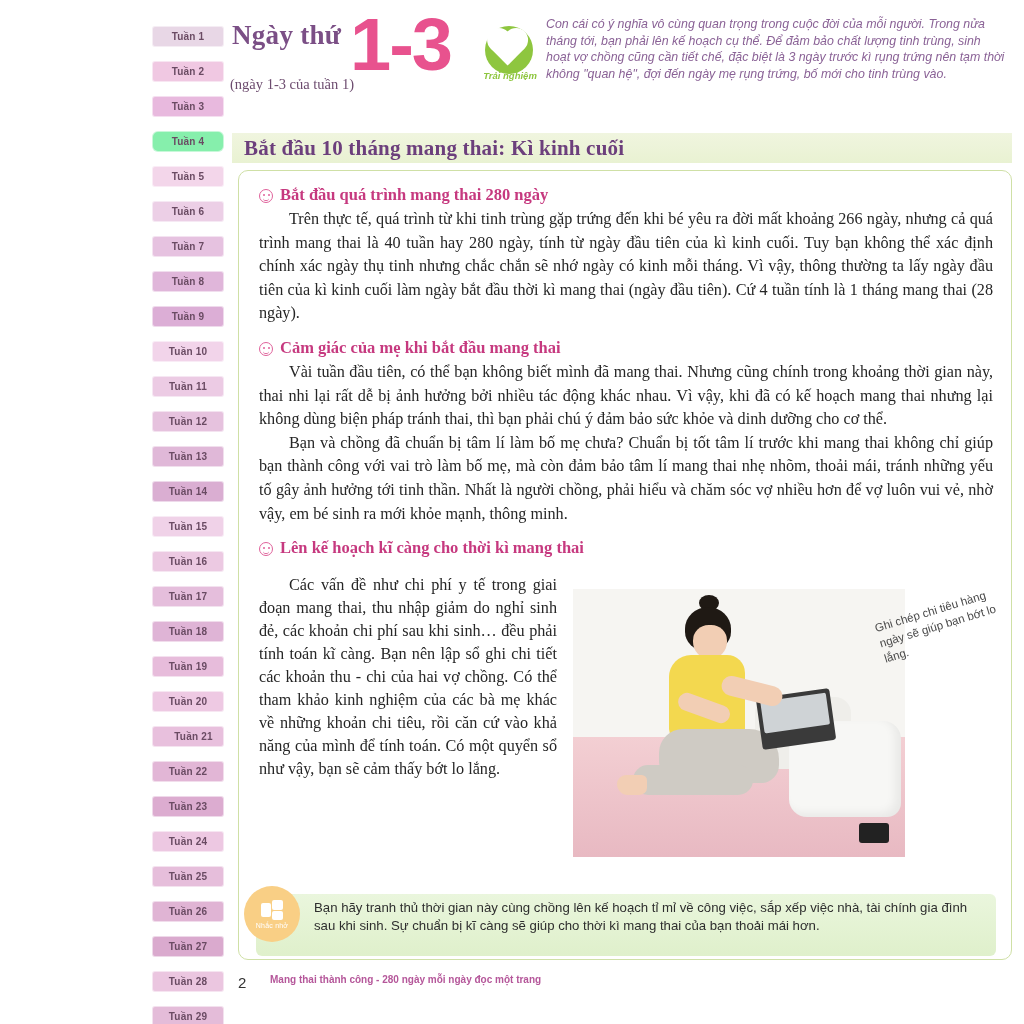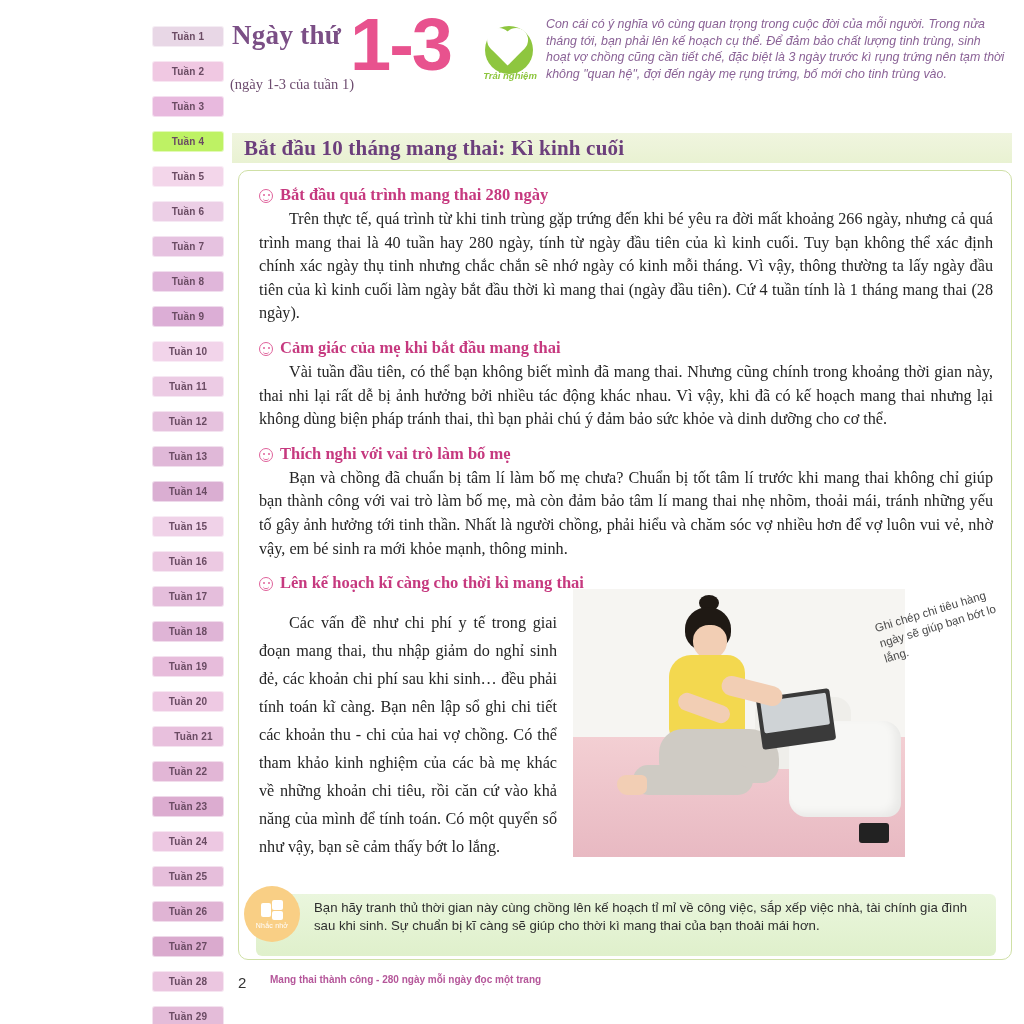--- a/index.html
+++ b/index.html
@@ -150,21 +150,21 @@
     font-size:16.2px; line-height:23.6px;
     text-align:justify;
     text-indent:30px;
     color:#262626;
     margin:0;
   }
 
   
   .wrap-block { position:relative; }
   .wrap-para {
-    font-size:16.2px; line-height:28px;
+    font-size:16.2px; line-height:23px;
     text-align:justify; text-indent:30px; color:#262626;
     width:298px;
   }
 
   
   .photo {
     position:absolute; right:106px; top:418px;
     width:332px; height:268px;
     overflow:hidden;
   }
@@ -303,21 +303,21 @@
   <div class="rail" id="rail">
       <div class="rail-tab" style="background: rgb(232, 215, 230);">
         <span>Tuần 1</span>
       </div>
       <div class="rail-tab" style="background: rgb(240, 200, 226);">
         <span>Tuần 2</span>
       </div>
       <div class="rail-tab" style="background: rgb(232, 185, 222);">
         <span>Tuần 3</span>
       </div>
-      <div class="rail-tab" style="background: #bef264;">
+      <div class="rail-tab" style="background: #86efac; border-radius: 6px;">
         <span>Tuần 4</span>
       </div>
       <div class="rail-tab" style="background: rgb(243, 214, 234);">
         <span>Tuần 5</span>
       </div>
       <div class="rail-tab" style="background: rgb(236, 207, 230);">
         <span>Tuần 6</span>
       </div>
       <div class="rail-tab" style="background: rgb(230, 194, 224);">
         <span>Tuần 7</span>
@@ -451,24 +451,20 @@
       <div class="sec-title">Bắt đầu quá trình mang thai 280 ngày</div>
     </div>
     <p class="para">Trên thực tế, quá trình từ khi tinh trùng gặp trứng đến khi bé yêu ra đời mất khoảng 266 ngày, nhưng cả quá trình mang thai là 40 tuần hay 280 ngày, tính từ ngày đầu tiên của kì kinh cuối. Tuy bạn không thể xác định chính xác ngày thụ tinh nhưng chắc chắn sẽ nhớ ngày có kinh mỗi tháng. Vì vậy, thông thường ta lấy ngày đầu tiên của kì kinh cuối làm ngày bắt đầu thời kì mang thai (ngày đầu tiên). Cứ 4 tuần tính là 1 tháng mang thai (28 ngày).</p>
 
     <div class="sec-head">
       <div class="smiley"></div>
       <div class="sec-title">Cảm giác của mẹ khi bắt đầu mang thai</div>
     </div>
     <p class="para">Vài tuần đầu tiên, có thể bạn không biết mình đã mang thai. Nhưng cũng chính trong khoảng thời gian này, thai nhi lại rất dễ bị ảnh hưởng bởi nhiều tác động khác nhau. Vì vậy, khi đã có kế hoạch mang thai nhưng lại không dùng biện pháp tránh thai, thì bạn phải chú ý đảm bảo sức khỏe và dinh dưỡng cho cơ thể.</p>
 
-    <div class="sec-head">
-      <div class="smiley"></div>
-      <div class="sec-title">Thích nghi với vai trò làm bố mẹ</div>
-    </div>
     <p class="para">Bạn và chồng đã chuẩn bị tâm lí làm bố mẹ chưa? Chuẩn bị tốt tâm lí trước khi mang thai không chỉ giúp bạn thành công với vai trò làm bố mẹ, mà còn đảm bảo tâm lí mang thai nhẹ nhõm, thoải mái, tránh những yếu tố gây ảnh hưởng tới tinh thần. Nhất là người chồng, phải hiểu và chăm sóc vợ nhiều hơn để vợ luôn vui vẻ, nhờ vậy, em bé sinh ra mới khỏe mạnh, thông minh.</p>
 
     <div class="sec-head">
       <div class="smiley"></div>
       <div class="sec-title">Lên kế hoạch kĩ càng cho thời kì mang thai</div>
     </div>
     <div class="wrap-block">
       <p class="wrap-para">Các vấn đề như chi phí y tế trong giai đoạn mang thai, thu nhập giảm do nghỉ sinh đẻ, các khoản chi phí sau khi sinh… đều phải tính toán kĩ càng. Bạn nên lập sổ ghi chi tiết các khoản thu - chi của hai vợ chồng. Có thể tham khảo kinh nghiệm của các bà mẹ khác về những khoản chi tiêu, rồi căn cứ vào khả năng của mình để tính toán. Có một quyển sổ như vậy, bạn sẽ cảm thấy bớt lo lắng.</p>
     </div>
 

